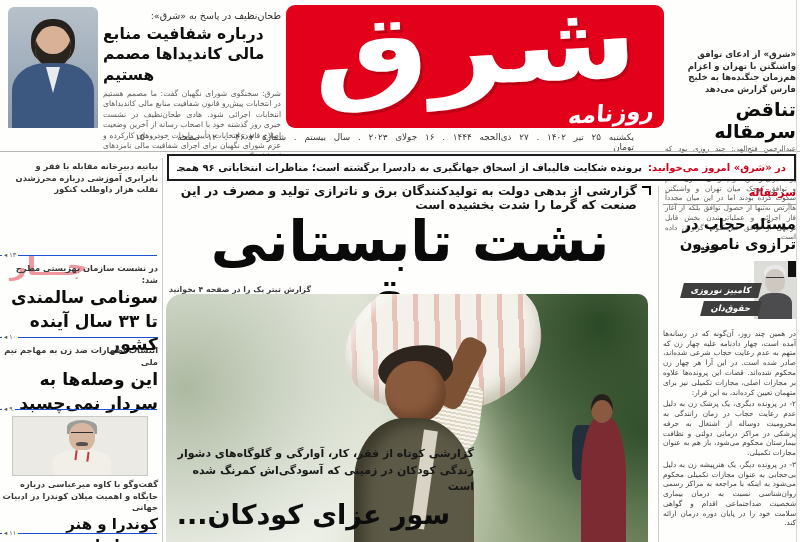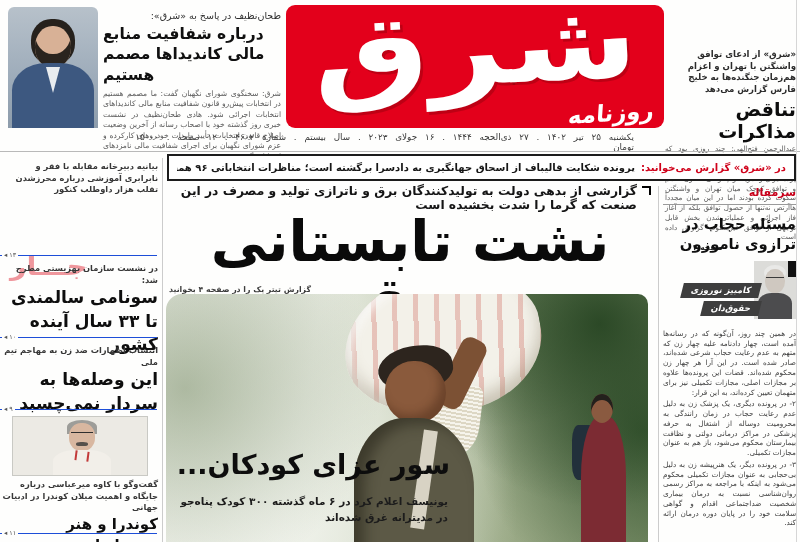--- a/index.html
+++ b/index.html
@@ -161,30 +161,30 @@
   </div>
 
   <div class="abs masthead">
     <div class="masthead-logo">شرق</div>
     <div class="masthead-badge">روزنامه</div>
   </div>
   <div class="abs dateline">یکشنبه ۲۵ تیر ۱۴۰۲ . ۲۷ ذی‌الحجه ۱۴۴۴ . ۱۶ جولای ۲۰۲۳ . سال بیستم . شماره ۴۶۰۲ . ۱۲ صفحه . ۱۵۰۰۰ تومان</div>
 
   <div class="abs tr-article">
     <div class="tr-kicker">«شرق» از ادعای توافق واشنگتن با تهران و اعزام هم‌زمان جنگنده‌ها به خلیج فارس گزارش می‌دهد</div>
-    <div class="tr-title">تناقض مذاکرات</div>
+    <div class="tr-title">تناقض سرمقاله</div>
     <div class="tr-body">عبدالرحمن فتح‌الهی: چند روزی بود که رسانه‌های منطقه‌ای و فرامنطقه‌ای، به‌ویژه رسانه‌های اسرائیلی در قبال مذاکرات پشت پرده ایران و آمریکا و چگونگی حصول تفاهم و توافق کوچک میان تهران و واشنگتن سکوت کرده بودند اما در این میان مجدداً هاآرتص نه‌تنها از حصول توافق بلکه از آغاز فاز اجرائی و عملیاتی‌شدن بخش قابل توجهی از توافق غیرمکتوب گزارش داده است.</div>
     <div class="tr-pref">صفحه ۲</div>
   </div>
 
   <div class="abs rule-top"></div>
   <div class="abs page-edge"></div>
 
   <div class="abs today-strip">
-    <span class="today-label">در «شرق» گزارش می‌خوانید:</span>
+    <span class="today-label">در «شرق» امروز می‌خوانید:</span>
     <span class="today-text">پرونده شکایت قالیباف از اسحاق جهانگیری به دادسرا برگشته است؛ مناظرات انتخاباتی ۹۶ همچنان داغ، گفت‌وگو با آذر تشکر</span>
   </div>
 
   <div class="abs vline-left"></div>
   <div class="abs vline-right"></div>
 
   <div class="abs lead">
     <div class="lead-orn"></div>
     <div class="lead-kicker">گزارشی از بدهی دولت به تولیدکنندگان برق و ناترازی تولید و مصرف در این صنعت که گرما را شدت بخشیده است</div>
     <div class="lead-title">نشت تابستانی برق</div>
@@ -196,20 +196,21 @@
     <div class="ph-fringe"></div>
     <div class="ph-arm"></div>
     <div class="ph-hair"></div>
     <div class="ph-head"></div>
     <div class="ph-body"></div>
     <div class="ph-strap"></div>
     <div class="ph-pack"></div>
     <div class="ph-man"></div>
     <div class="ph-man-head"></div>
     <div class="photo-cap">
+      <div class="cap-kicker">گزارشی کوتاه از فقر، کار، آوارگی و گلوگاه‌های دشوار زندگی کودکان در زمینی که آسودگی‌اش کمرنگ شده است</div>
       <div class="cap-title">سور عزای کودکان...</div>
       <div class="cap-sub">یونیسف اعلام کرد در ۶ ماه گذشته ۳۰۰ کودک پناه‌جو در مدیترانه غرق شده‌اند</div>
     </div>
   </div>
 
   <div class="abs editorial">
     <div class="ed-section">سرمقاله</div>
     <div class="ed-rule"></div>
     <div class="ed-title">مسئله حجاب در ترازوی ناموزون</div>
     <div class="ed-author">

